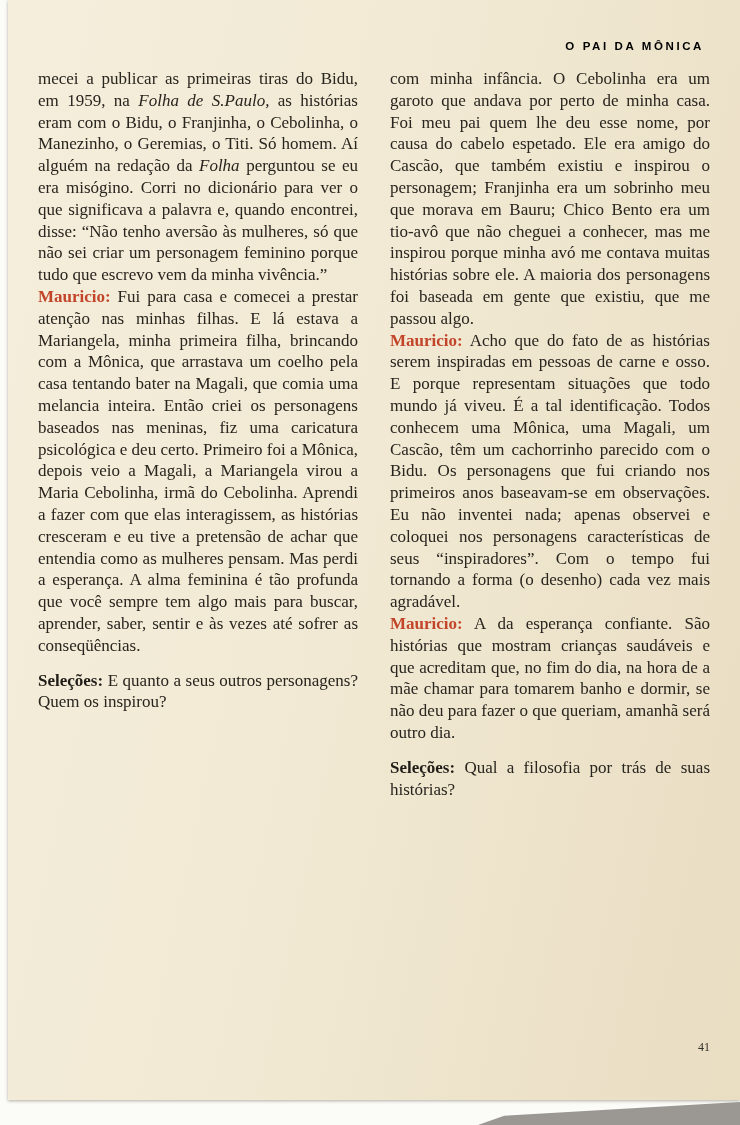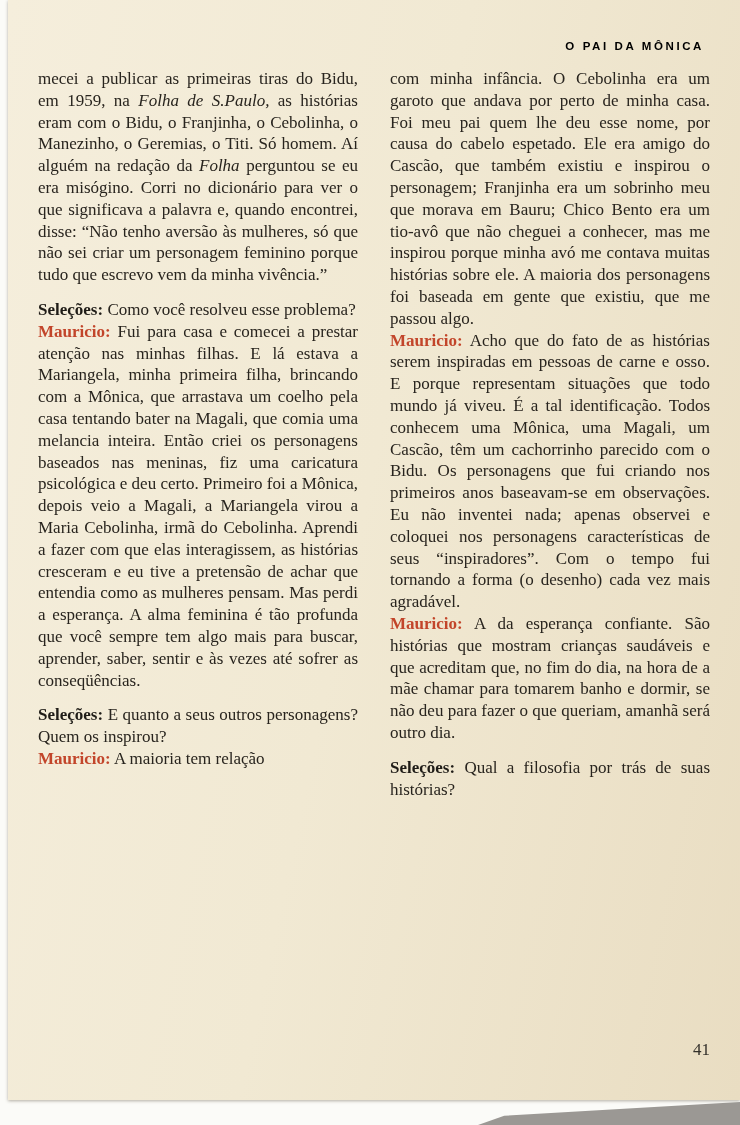--- a/index.html
+++ b/index.html
@@ -42,44 +42,42 @@
     hyphens:auto;
     -webkit-hyphens:auto;
   }
   p.para.question { margin-top:13px; }
   .seg-i { font-style:italic; }
   .seg-b { font-weight:bold; color:#1f1c17; }
   .seg-r { font-weight:bold; color:#c2452a; }
   .page-number {
     position:absolute;
     top:1040px; right:30px;
-    font-size:17px;
+    font-size:12px;
     color:#33302a;
   }
   .desk-mark {
     position:absolute;
     left:478px; top:1102px;
     width:262px; height:23px;
     background:#9b9894;
     clip-path:polygon(0 100%, 10% 60%, 100% 0, 100% 100%);
   }
 </style>
 </head>
 <body>
 
 <div class="paper">
   <div class="running-header"><span>O PAI DA </span><span>MÔNICA</span></div>
 
   <div class="columns">
     <div class="col">
         <p class="para body"><span>mecei a publicar as primeiras tiras do Bidu, em 1959, na </span><span class="seg-i">Folha de S.Paulo,</span><span> as histórias eram com o Bidu, o Franjinha, o Cebolinha, o Manezinho, o Geremias, o Titi. Só homem. Aí alguém na redação da </span><span class="seg-i">Folha</span><span> perguntou se eu era misógino. Corri no dicionário para ver o que significava a palavra e, quando encontrei, disse: “Não tenho aversão às mulheres, só que não sei criar um personagem feminino porque tudo que escrevo vem da minha vivência.”</span></p>
-        <p class="para question"><span class="seg-b">Seleções:</span><span> Como você resolveu esse problema?</span></p>
         <p class="para answer"><span class="seg-r">Mauricio:</span><span> Fui para casa e comecei a prestar atenção nas minhas filhas. E lá estava a Mariangela, minha primeira filha, brincando com a Mônica, que arrastava um coelho pela casa tentando bater na Magali, que comia uma melancia inteira. Então criei os personagens baseados nas meninas, fiz uma caricatura psicológica e deu certo. Primeiro foi a Mônica, depois veio a Magali, a Mariangela virou a Maria Cebolinha, irmã do Cebolinha. Aprendi a fazer com que elas interagissem, as histórias cresceram e eu tive a pretensão de achar que entendia como as mulheres pensam. Mas perdi a esperança. A alma feminina é tão profunda que você sempre tem algo mais para buscar, aprender, saber, sentir e às vezes até sofrer as conseqüências.</span></p>
         <p class="para question"><span class="seg-b">Seleções:</span><span> E quanto a seus outros personagens? Quem os inspirou?</span></p>
-        <p class="para answer"><span class="seg-r">Mauricio:</span><span> A maioria tem relação</span></p>
       </div>
     <div class="col">
         <p class="para body"><span>com minha infância. O Cebolinha era um garoto que andava por perto de minha casa. Foi meu pai quem lhe deu esse nome, por causa do cabelo espetado. Ele era amigo do Cascão, que também existiu e inspirou o personagem; Franjinha era um sobrinho meu que morava em Bauru; Chico Bento era um tio-avô que não cheguei a conhecer, mas me inspirou porque minha avó me contava muitas histórias sobre ele. A maioria dos personagens foi baseada em gente que existiu, que me passou algo.</span></p>
         <p class="para answer"><span class="seg-r">Mauricio:</span><span> Acho que do fato de as histórias serem inspiradas em pessoas de carne e osso. E porque representam situações que todo mundo já viveu. É a tal identificação. Todos conhecem uma Mônica, uma Magali, um Cascão, têm um cachorrinho parecido com o Bidu. Os personagens que fui criando nos primeiros anos baseavam-se em observações. Eu não inventei nada; apenas observei e coloquei nos personagens características de seus “inspiradores”. Com o tempo fui tornando a forma (o desenho) cada vez mais agradável.</span></p>
         <p class="para answer"><span class="seg-r">Mauricio:</span><span> A da esperança confiante. São histórias que mostram crianças saudáveis e que acreditam que, no fim do dia, na hora de a mãe chamar para tomarem banho e dormir, se não deu para fazer o que queriam, amanhã será outro dia.</span></p>
         <p class="para question"><span class="seg-b">Seleções:</span><span> Qual a filosofia por trás de suas histórias?</span></p>
       </div>
   </div>
 
   <div class="page-number">41</div>

